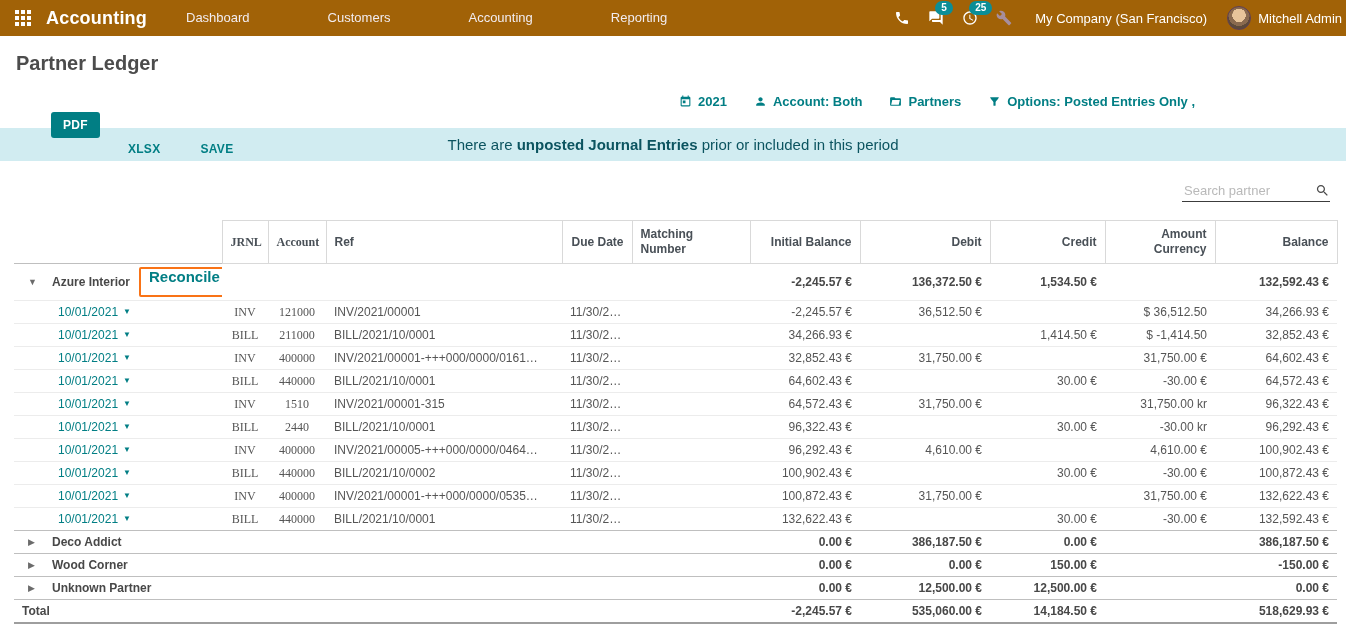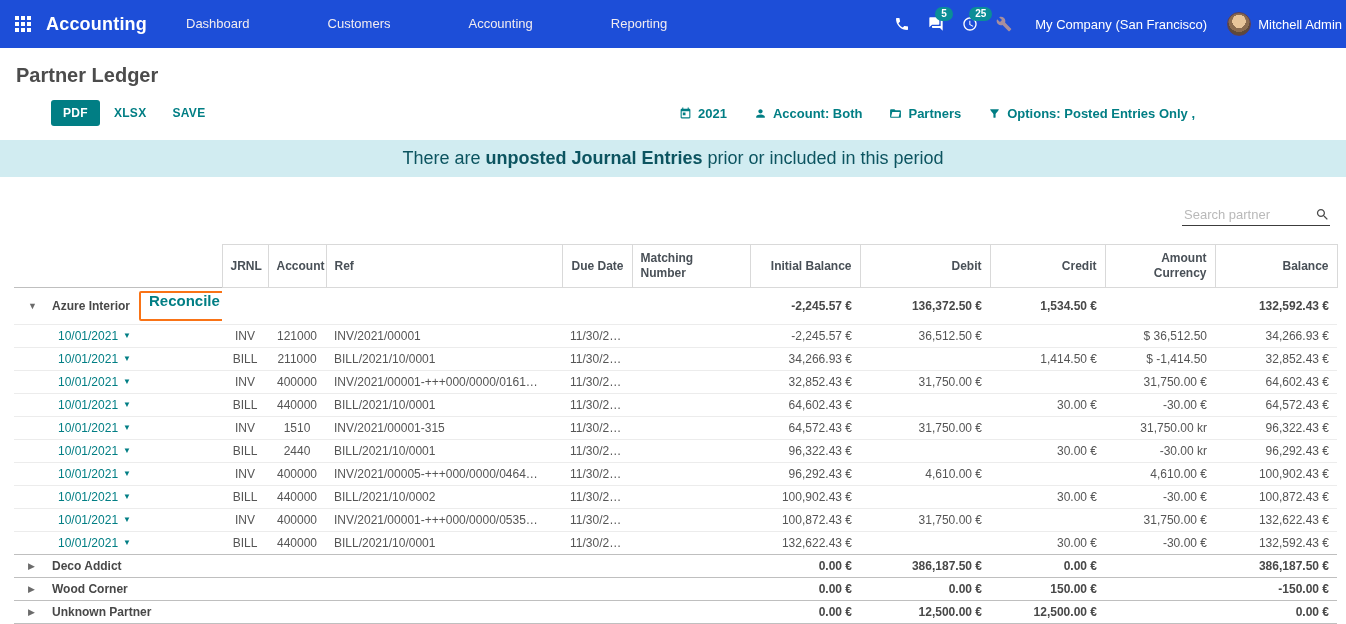--- a/index.html
+++ b/index.html
@@ -4,21 +4,21 @@
 <style>
   * { box-sizing: border-box; }
   html,body { margin:0; padding:0; }
   body {
     width:1346px; height:624px; overflow:hidden;
     font-family:"Liberation Sans","DejaVu Sans",sans-serif;
     background:#fff; color:#555;
   }
   
   .navbar {
-    height:48px; background:#1d4ed8; display:flex; align-items:center;
+    height:36px; background:#a16207; display:flex; align-items:center;
     color:#fff; padding-right:4px;text-align:center;
   }
   .apps-btn { width:46px; height:44px; display:flex; align-items:center; justify-content:center; cursor:pointer; }
   .apps-grid { display:grid; grid-template-columns:repeat(3,4px); grid-gap:2px; }
   .apps-grid i { width:4px; height:4px; background:#fff; display:block; }
   .brand { font-size:18px; font-weight:bold; margin-right:22px; letter-spacing:.2px; cursor:pointer; }
   .nav-menu { display:flex; height:44px; align-items:center;gap:44px; }
   .nav-item { padding:0 17px; font-size:13px; color:#f2ecf0; height:44px; line-height:44px; cursor:pointer; }
   .nav-right { margin-left:auto; display:flex; align-items:center; }
   .sys-icon { position:relative; width:34px; height:44px; display:flex; align-items:center; justify-content:center; cursor:pointer; color:#fff; }
@@ -34,51 +34,51 @@
     background:radial-gradient(circle at 50% 38%, #e8c49a 0 38%, #8a6a4f 39% 60%, #5d4a3a 61% 100%);
     border:1px solid #5e3f55;
   }
   .user-name { font-size:13px; white-space:nowrap; }
 
   
   .main { padding:10px 14px 0 14px; }
   .page-title { font-size:20px; font-weight:700; color:#4c4c4c; margin:6px 0 0 2px; }
 
   .control-row { position:relative; margin-top:13px; height:27px; }
-  .btn-group { display:flex; align-items:center; gap:2px;padding-left:37px; }
+  .btn-group { display:flex; align-items:center; gap:16px;padding-left:37px; }
   .btn { font-size:12px; font-weight:bold; padding:6px 12px; border:none; border-radius:3px; cursor:pointer; letter-spacing:.3px; }
   .btn-primary { background:#017e84; color:#fff; }
-  .btn-flat { background:transparent; color:#017e84; }
+  .btn-flat { background:transparent; color:#017e84;margin-top:48px; }
   .filters { position:absolute; left:665px; top:0; height:27px; display:flex; align-items:center; gap:27px; }
   .filter-item { display:flex; align-items:center; gap:6px; color:#017e84; font-size:13px; font-weight:600; cursor:pointer; white-space:nowrap; }
   .filter-item svg { width:13px; height:13px; fill:#017e84; flex:none; }
 
   .banner {
     margin:13px -14px 0 -14px; background:#d1ecf1; color:#0c5460;
-    text-align:center; font-size:18px; padding:8px 0;
+    text-align:center; font-size:15px; padding:8px 0;
   }
   .banner b { font-weight:bold; }
 
-  .search-row { margin-top:29px; display:flex; justify-content:flex-end; padding-right:2px; }
+  .search-row { margin-top:21px; display:flex; justify-content:flex-end; padding-right:2px; }
   .search-box { width:148px; border-bottom:1px solid #3c3c3c; display:flex; align-items:center; padding-bottom:2px; }
   .search-box input {
     border:none; outline:none; background:transparent; flex:1; min-width:0;
     font-size:13px; font-family:inherit; color:#555;
   }
   .search-box input::placeholder { color:#b9b9b9; }
   .search-box svg { width:15px; height:15px; fill:#4a4a4a; flex:none; cursor:pointer; }
 
   
   table.ledger { margin-top:18px; border-collapse:collapse; table-layout:fixed; width:1323px; font-size:12px; color:#555; }
   .ledger thead th {
     font-weight:bold; color:#495057; border:1px solid #d9d9d9;
     padding:6px 8px; line-height:15px; vertical-align:middle; background:#fff;
   }
   .ledger thead th.blank { border:none; }
-  .al { text-align:left; } .ac { text-align:center; } .ar { text-align:right; }
+  .al { text-align:left; } .ac { text-align:center;font-family:Liberation Serif, serif; } .ar { text-align:right; }
   .ledger td {
     padding:3px 8px; line-height:16px; border-top:1px solid #ececec;
     white-space:nowrap; overflow:hidden; text-overflow:ellipsis; vertical-align:middle;
   }
   .ledger tr.group-row td, .ledger tr.summary-row td { border-top:1px solid #bfbfbf; font-weight:bold; color:#484848; }
   .ledger tr.total-row td { border-top:1px solid #bfbfbf; border-bottom:2px solid #9e9e9e; font-weight:bold; color:#484848; }
   .partner-cell { display:flex; align-items:center; }
   .tree-caret { width:10px; font-size:9px; color:#6b6b6b; margin-left:6px; flex:none; cursor:pointer; }
   .partner-name { margin-left:14px; }
   .reconcile-btn {

